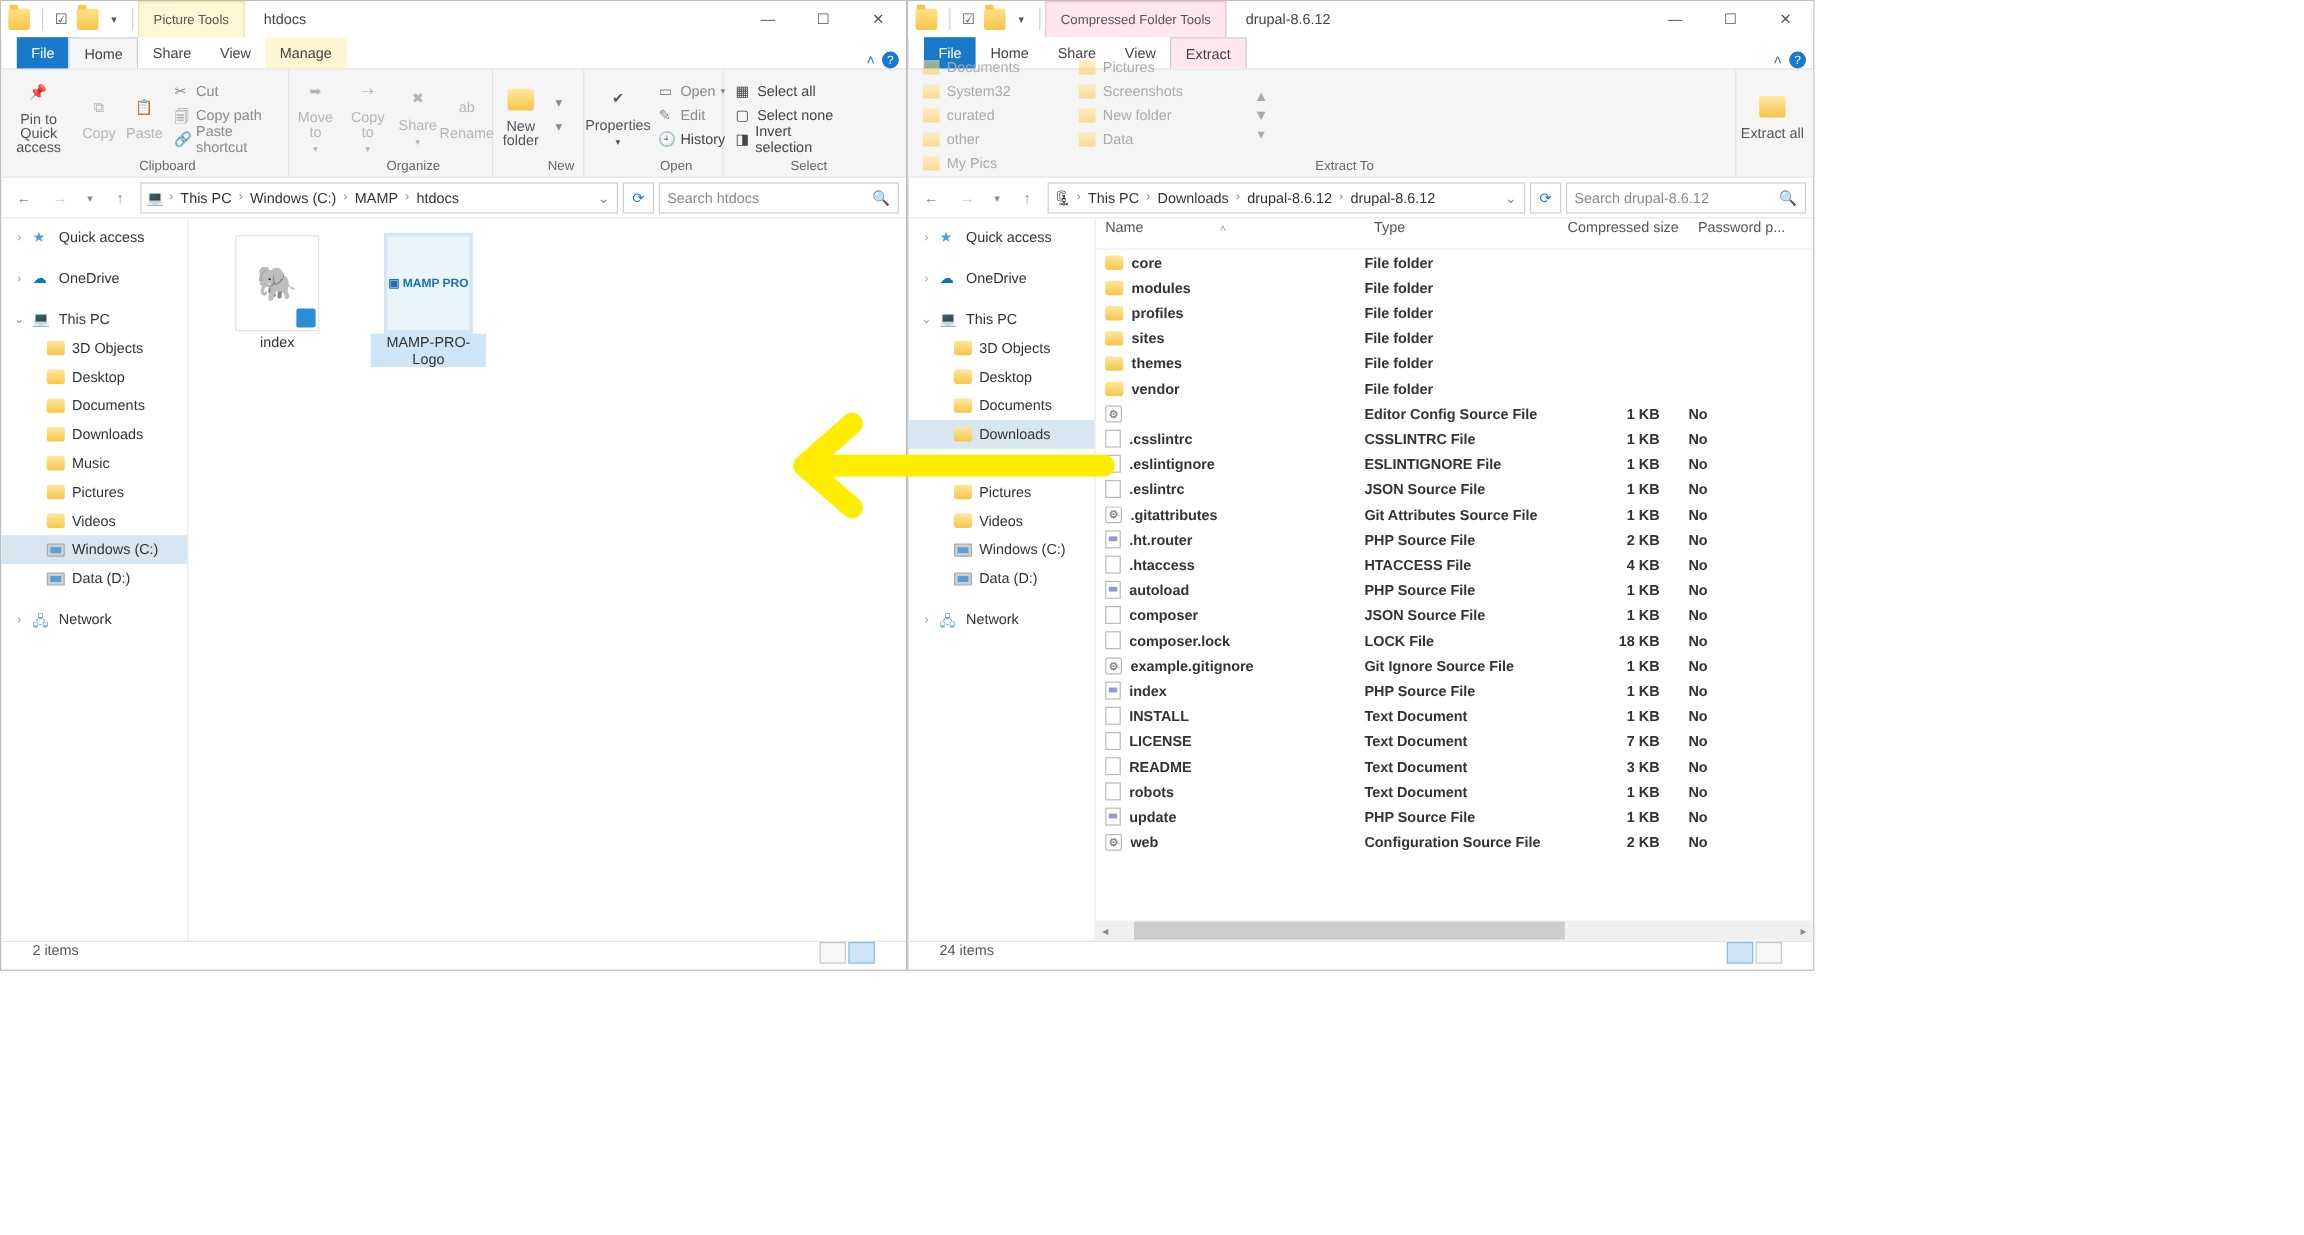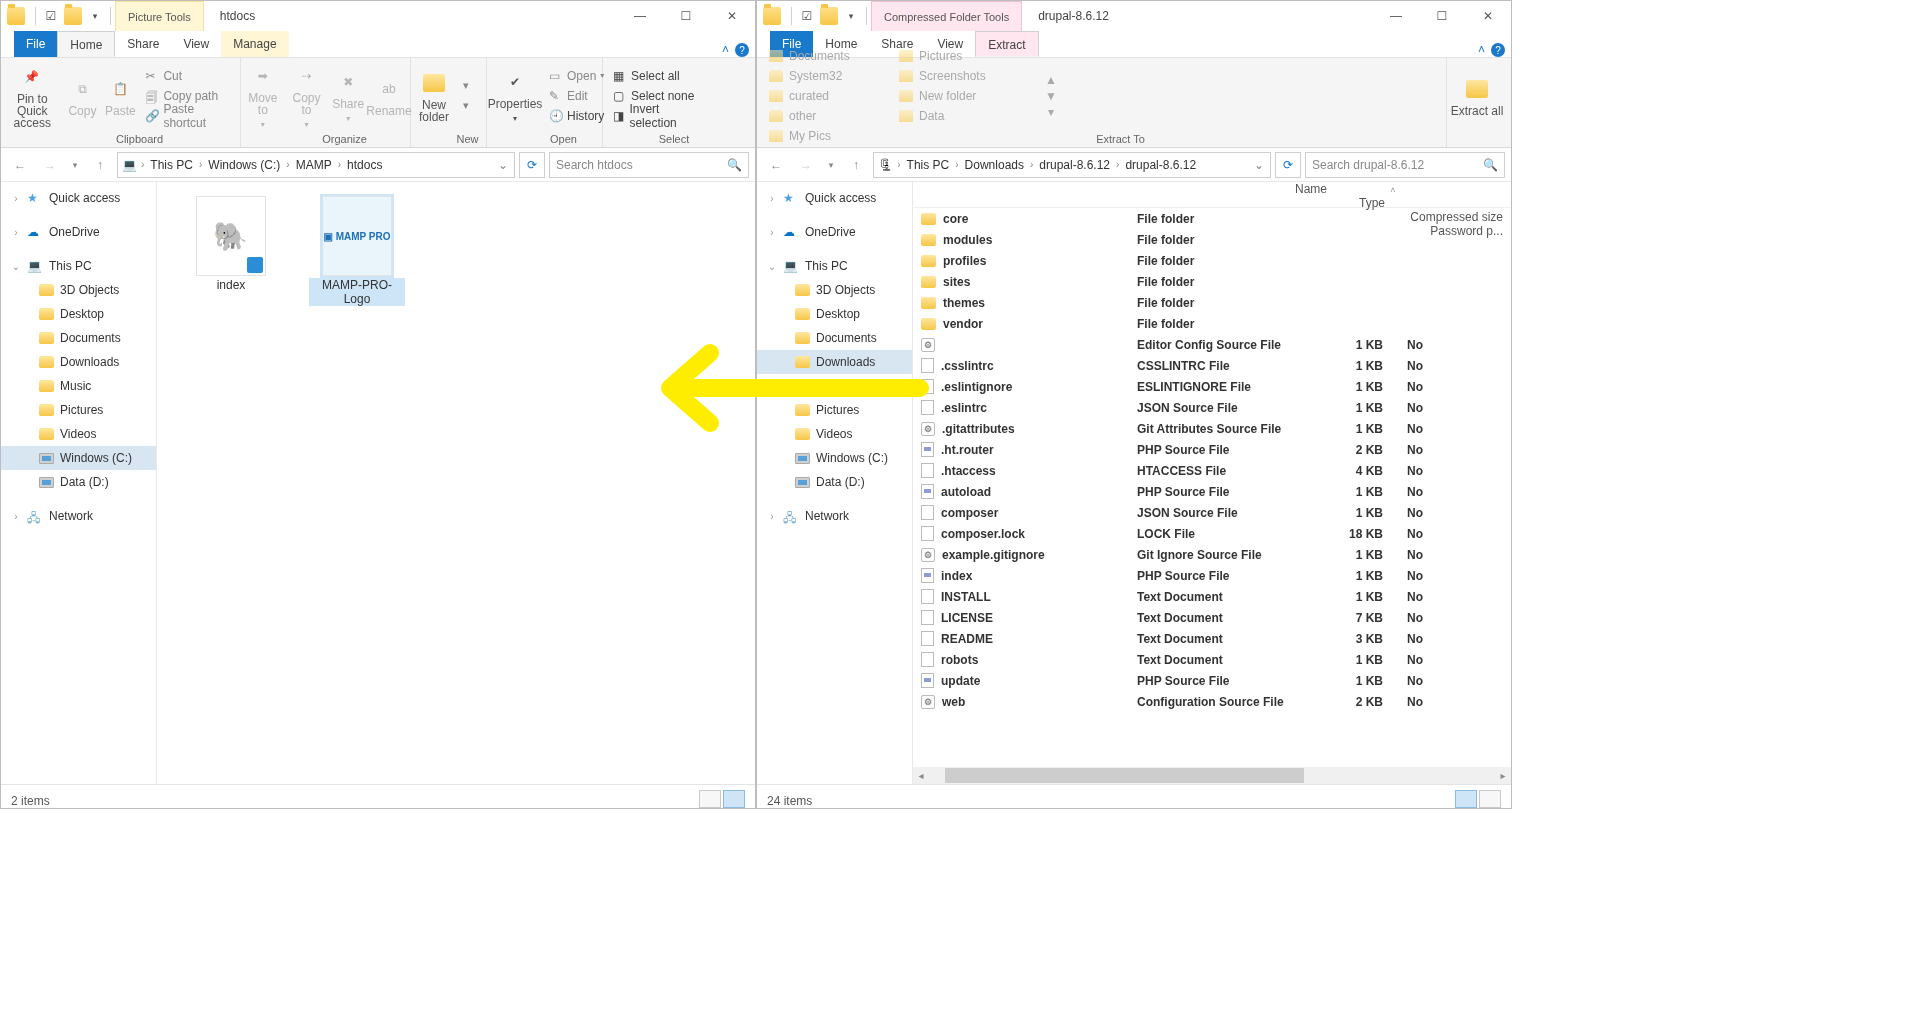--- a/index.html
+++ b/index.html
@@ -82,21 +82,21 @@
 
 .icons-view { display: flex; gap: 30px; padding: 14px 26px; }
 .file-card { width: 96px; display: flex; flex-direction: column; align-items: center; text-align: center; gap: 2px; font-size: 12px; color: #333; }
 .file-card .thumb { width: 70px; height: 80px; background: #fff; border: 1px solid #e2e2e2; display: flex; align-items: center; justify-content: center; position: relative; }
 .file-card .thumb .vs { position: absolute; right: 2px; bottom: 2px; width: 16px; height: 16px; background: #2b8dd6; border-radius: 2px; }
 .file-card.sel .thumb { outline: 2px solid #cde5f6; background: #eaf4fb; }
 .file-card.sel .cap { background: #cde5f6; padding: 0 3px; }
 
 
 .details { display: flex; flex-direction: column; height: 100%; }
-.cols { height: 26px; display: flex; align-items: flex-end; border-bottom: 1px solid #eee; color: #555; font-size: 12px; flex-direction: column; }
+.cols { height: 26px; display: flex; align-items: flex-start; border-bottom: 1px solid #eee; color: #555; font-size: 12px; }
 .cols .c { padding: 0 8px; }
 .c.name { width: 224px; }
 .c.type { width: 160px; }
 .c.size { width: 110px; text-align: right; }
 .c.pw { flex: 1; }
 .rows { flex: 1; overflow: hidden; }
 .row { height: 21px; display: flex; align-items: center; font-size: 12px; color: #333; font-weight: bold; }
 .row .c.name { display: flex; align-items: center; gap: 7px; padding-left: 8px; }
 .row .c.size { padding-right: 24px; }
 .ico-fold { width: 15px; height: 12px; background: linear-gradient(#ffe7a0,#f6c646); border-radius: 2px; }
@@ -104,21 +104,21 @@
 .ico-gear { width: 14px; height: 14px; border: 1px solid #bbb; border-radius: 2px; position: relative; background: #fff; }
 .ico-gear::after { content: "⚙"; position: absolute; inset: 0; font-size: 9px; text-align: center; line-height: 12px; color: #888; }
 .ico-php { width: 13px; height: 15px; background: #fff; border: 1px solid #bbb; position: relative; }
 .ico-php::after { content: ""; position: absolute; left: 2px; right: 2px; top: 4px; height: 4px; background: #8e9bd4; }
 
 .hscroll { height: 17px; background: #f0f0f0; display: flex; align-items: center; }
 .hscroll .thumb { height: 15px; background: #cdcdcd; margin-left: 16px; width: 60%; }
 .hscroll .arr { width: 16px; text-align: center; color: #888; font-size: 10px; }
 
 
-.status { height: 24px; border-top: 1px solid #e4e4e4; display: flex; align-items: flex-end; padding: 0 10px; color: #555; font-size: 12px; gap: 34px; }
+.status { height: 24px; border-top: 1px solid #e4e4e4; display: flex; align-items: flex-start; padding: 0 26px; color: #555; font-size: 12px; gap: 34px; }
 .status .views { margin-left: auto; display: flex; gap: 2px; }
 .status .vbtn { width: 22px; height: 18px; border: 1px solid #c9c9c9; background: #f7f7f7; }
 .status .vbtn.active { background: #cde5f6; border-color: #8abce0; }
 
 
 .arrow-ann { position: absolute; left: 620px; top: 338px; width: 310px; height: 100px; pointer-events: none; }
 .arrow-ann svg { width: 100%; height: 100%; }
 </style>
 </head>
 <body>

